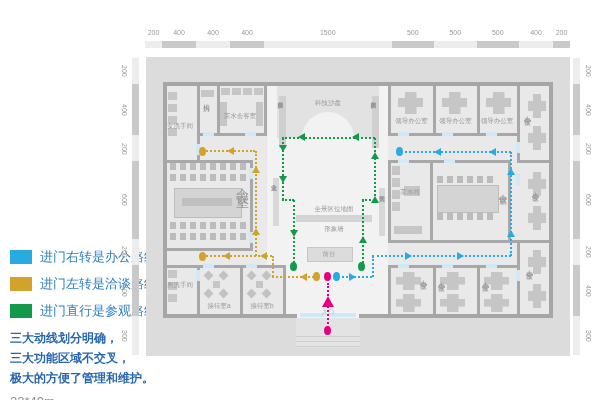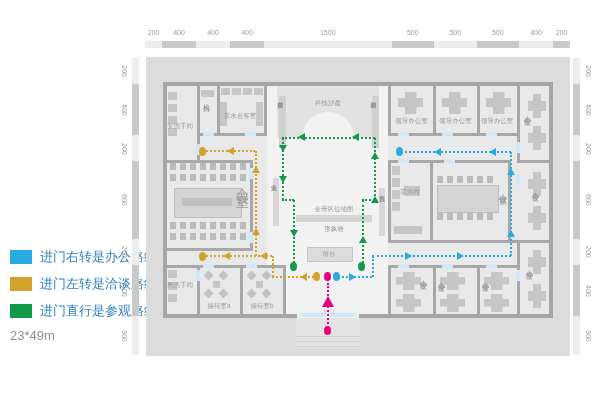--- a/index.html
+++ b/index.html
@@ -56,20 +56,25 @@
       <span class="lg-label">进门右转是办公路线</span>
     </div>
     <div class="lg-row">
       <span class="sw sw-gold"></span>
       <span class="lg-label">进门左转是洽谈路线</span>
     </div>
     <div class="lg-row">
       <span class="sw sw-green"></span>
       <span class="lg-label">进门直行是参观路线</span>
     </div>
+    <div class="lg-notes">
+      <div class="lg-note">三大动线划分明确，</div>
+      <div class="lg-note">三大功能区域不交叉，</div>
+      <div class="lg-note">极大的方便了管理和维护。</div>
+    </div>
     <div class="lg-size">23*49m</div>
   </div>
 
   <div class="hruler-nums">
     <div class="hseg" style="flex:200">
         <span>200</span>
       </div>
     <div class="hseg" style="flex:400">
         <span>400</span>
       </div>

